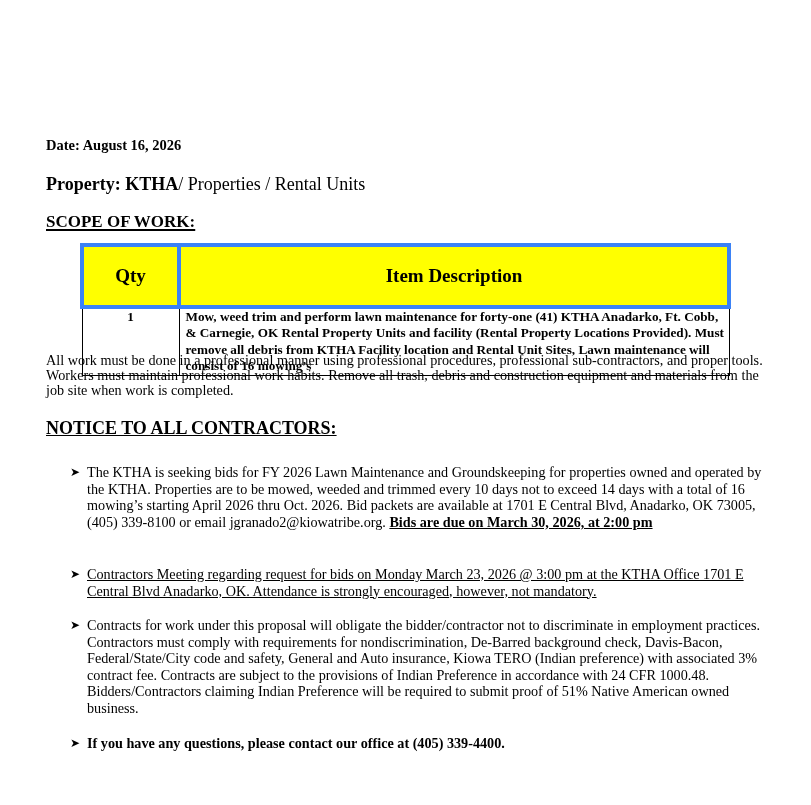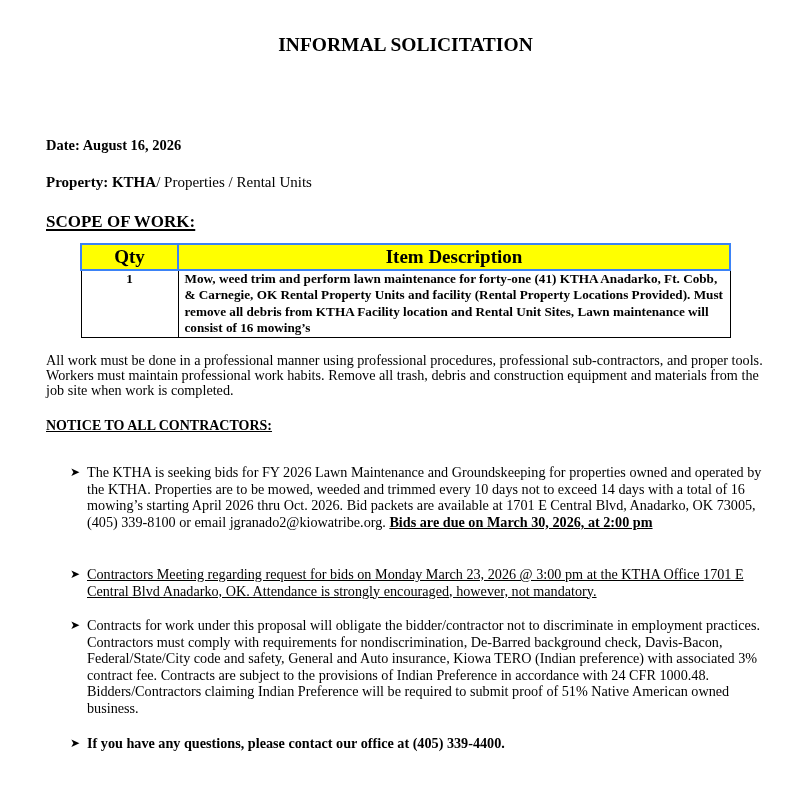--- a/index.html
+++ b/index.html
@@ -12,67 +12,66 @@
       position: absolute; left: 0; width: 811px; top: 33px;
       text-align: center; font-weight: bold; font-size: 19.5px; line-height: 24px;
     }
     .title div { margin: 0; }
     .date-line {
       position: absolute; left: 46px; top: 137px;
       font-size: 14.5px; font-weight: bold;
     }
     .property-line {
       position: absolute; left: 46px; top: 174px;
-      font-size: 15px;
+      font-size: 18px;
     }
     .property-line .b { font-weight: bold; }
     .scope-heading {
       position: absolute; left: 46px; top: 212px;
       font-size: 17px; font-weight: bold; text-decoration: underline;
       text-decoration-thickness: 2px; text-underline-offset: 2px;
     }
     table.scope {
       position: absolute; left: 80px; top: 243px; width: 651px;
       border-collapse: collapse;
     }
     table.scope th {
       background: #ffff00; font-size: 19px; font-weight: bold;
-      border: 2px solid #3b82f6; height: 24px; line-height: 22px; padding: 0;
+      border: 4px solid #3b82f6; height: 24px; line-height: 22px; padding: 17px;
     }
     table.scope td {
       border: 1px solid #000; font-size: 13.2px; font-weight: bold;
       line-height: 16.3px; vertical-align: top; padding: 0 0 1px 6px;
     }
     table.scope td.qty { text-align: center; padding: 0; width: 96px; }
     .para {
       position: absolute; left: 46px; width: 725px; top: 353px;
       font-size: 14.2px; line-height: 15px;
     }
     .notice {
       position: absolute; left: 46px; top: 418px;
-      font-size: 14px; font-weight: bold; text-decoration: underline; text-align: right;
+      font-size: 18px; font-weight: bold; text-decoration: underline; text-align: right;
     }
     .bullet {
       position: absolute; left: 70px; width: 700px;
       font-size: 14.2px; line-height: 16.6px;
     }
     .bullet .arrow {
       position: absolute; left: 0; top: 0; width: 20px;
       font-size: 12px; font-family: "DejaVu Sans", sans-serif;
     }
     .bullet .text { margin-left: 17px; }
     .u { text-decoration: underline; }
     .bu { font-weight: bold; text-decoration: underline; }
     .bold { font-weight: bold; }
   </style>
 </head>
 <body>
 
 <div class="title">
-  <div>INFORMAL SOLICITATION</div>
 </div>
 
 <div class="date-line">Date: August 16, 2026</div>
 
 <div class="property-line">
   <span class="b">Property: KTHA</span><span>/ Properties / Rental Units</span>
 </div>
 
 <div class="scope-heading">SCOPE OF WORK:</div>
 

